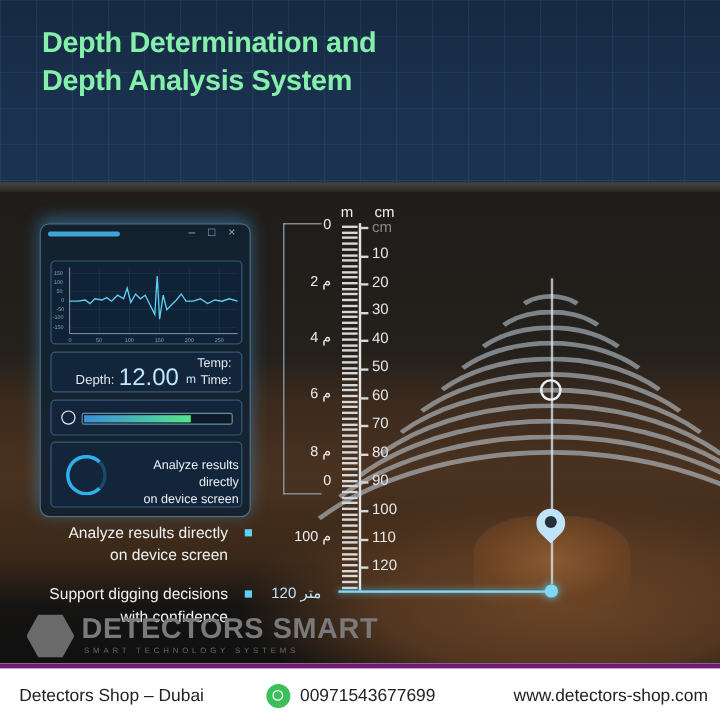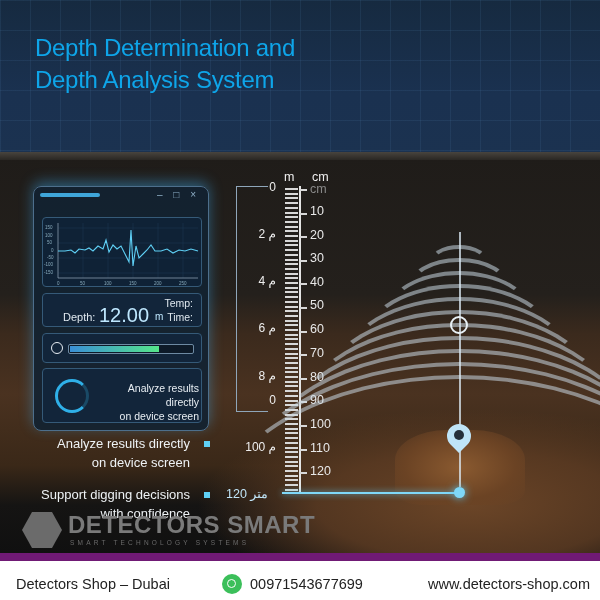--- a/index.html
+++ b/index.html
@@ -5,21 +5,21 @@
 *{box-sizing:border-box;margin:0;padding:0}
 body{width:600px;height:600px;overflow:hidden;font-family:"Liberation Sans",sans-serif;background:#fff;position:relative}
 .stage{position:absolute;left:0;top:0;width:600px;height:553px;overflow:hidden;background:#14202e}
 .sky{position:absolute;left:0;top:0;width:600px;height:158px;background:linear-gradient(180deg,#162a40 0%,#1a3150 60%,#1b3250 100%)}
 .grid{position:absolute;left:0;top:0;width:600px;height:158px;background-image:linear-gradient(rgba(90,140,190,.12) 1px,transparent 1px),linear-gradient(90deg,rgba(90,140,190,.12) 1px,transparent 1px);background-size:30px 30px}
 .soil{position:absolute;left:0;top:155px;width:600px;height:398px;background:
  radial-gradient(ellipse 340px 120px at 470px 350px,#6b4527 0%,rgba(90,58,34,.9) 45%,transparent 80%),
  linear-gradient(180deg,#1f1c19 0%,#24201c 35%,#3b2a1d 45%,#4a3220 60%,#3a2818 78%,#151413 88%,#101010 100%)}
 .soil-edge{position:absolute;left:0;top:152px;width:600px;height:8px;background:linear-gradient(180deg,#48443e,#2a2723)}
 .pit{position:absolute;left:395px;top:430px;width:130px;height:75px;border-radius:40% 40% 20% 20%;background:radial-gradient(ellipse at center,#8a5a30 0%,#6b4324 60%,rgba(70,45,25,0) 100%)}
-.title{position:absolute;left:35px;top:32px;color:#0ea5e9;font-weight:normal;font-size:24px;line-height:32px;letter-spacing:-.3px}
+.title{position:absolute;left:35px;top:20px;color:#86efac;font-weight:bold;font-size:24px;line-height:32px;letter-spacing:-.3px}
 .subtitle{position:absolute;left:35px;top:99px;color:#e8eef4;font-size:16.5px;line-height:21px}
 
 .device{position:absolute;left:325px;top:15px;width:270px;height:230px}
 .antenna{position:absolute;left:8px;top:30px;width:95px;height:3px;background:linear-gradient(90deg,#c8a84a,#8a7030);transform:rotate(4deg);transform-origin:left}
 .rod{position:absolute;left:0;top:65px;width:60px;height:20px;border-radius:10px;background:linear-gradient(180deg,#3a3a3a,#111)}
 .body{position:absolute;left:45px;top:70px;width:120px;height:85px;border-radius:20px 10px 30px 30px;background:linear-gradient(180deg,#7a2540,#4a1628)}
 .handle{position:absolute;left:140px;top:130px;width:45px;height:115px;border-radius:6px 6px 20px 14px;background:linear-gradient(90deg,#1a1a1a,#3a3a3a,#1a1a1a);transform:skewX(-10deg)}
 .head{position:absolute;left:110px;top:15px;width:135px;height:125px;border-radius:8px;background:linear-gradient(160deg,#5a4a6a,#2a2232);border:2px solid #6a5878}
 .screen{position:absolute;left:146px;top:32px;width:80px;height:70px;background:#111;border-radius:3px}
 .screenbar{position:absolute;left:0;top:0;width:80px;height:9px;background:#7d2fb0}
@@ -57,21 +57,21 @@
 .target{position:absolute;left:450px;top:316px;width:18px;height:18px;border:2px solid #e8f0f5;border-radius:50%}
 .pin{position:absolute;left:447px;top:424px;width:24px;height:24px;background:#bfe4f7;border-radius:50% 50% 50% 0;transform:rotate(-45deg)}
 .pin-hole{position:absolute;left:454px;top:430px;width:10px;height:10px;background:#26303a;border-radius:50%}
 .det-text{position:absolute;left:312px;top:509px;color:#9fdcf5;font-size:14.5px}
 .bullet-text{position:absolute;right:410px;text-align:right;color:#eef2f5;font-size:13px;line-height:19px}
 .bullet{position:absolute;left:204px;width:6px;height:6px;background:#5fd0f5}
 .logo{position:absolute;left:22px;top:510px;width:40px;height:40px;background:#6b6b6b;clip-path:polygon(25% 5%,75% 5%,100% 50%,75% 95%,25% 95%,0 50%)}
 .logo-name{position:absolute;left:68px;top:511px;color:#7a7a7a;font-weight:bold;font-size:24px;letter-spacing:.5px}
 .logo-sub{position:absolute;left:70px;top:539px;color:#6a6a6a;font-size:6.5px;letter-spacing:3.2px}
 
-.footer{position:absolute;left:0;top:553px;width:600px;height:47px;background:#fff;border-top:8px solid #701a75}
+.footer{position:absolute;left:0;top:553px;width:600px;height:47px;background:#fff;border-top:4px solid #701a75}
 .f-item{position:absolute;top:15px;color:#222;font-size:14.5px}
 .wa{position:absolute;left:222px;top:13px;width:20px;height:20px;border-radius:50%;background:#3bbf5a}
 .wa::after{content:"";position:absolute;left:5px;top:5px;width:7px;height:7px;border:1.5px solid #fff;border-radius:50%}
 </style>
 </head>
 <body>
 
 <div class="stage">
   <div class="sky"></div>
   <div class="grid"></div>

